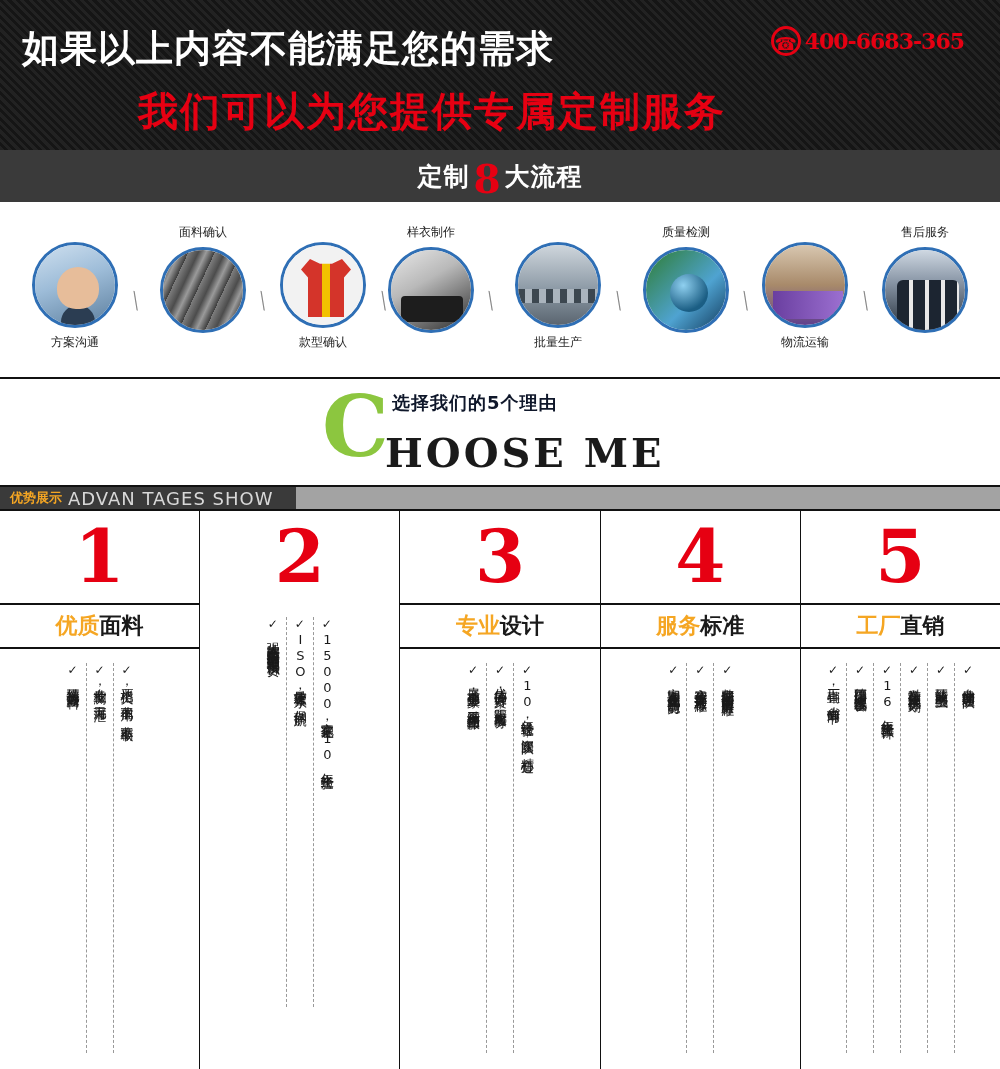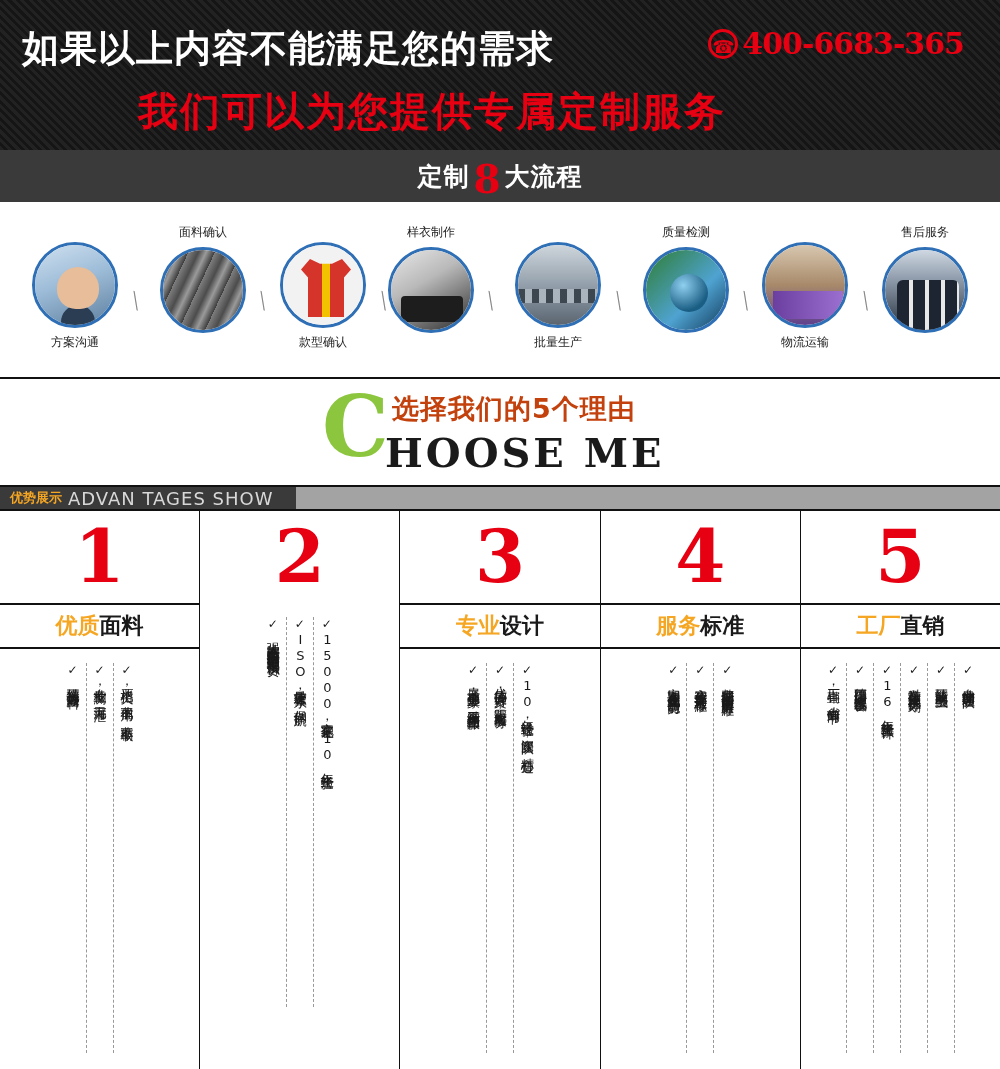--- a/index.html
+++ b/index.html
@@ -55,21 +55,21 @@
     border-radius: 50%;
     border: 3px solid #e60012;
     color: #e60012;
     font-size: 18px;
     line-height: 30px;
     text-align: center;
     margin-right: 4px;
     box-sizing: border-box;
   }
   .banner-phone {
-    font-size: 30px;
+    font-size: 22px;
     font-weight: bold;
     color: #e60012;
     font-family: "DejaVu Serif", serif;
     letter-spacing: -1px;
   }
   .banner-line2 {
     position: absolute;
     left: 138px;
     top: 84px;
     font-size: 40px;
@@ -211,23 +211,23 @@
     font-size: 84px;
     line-height: 84px;
     font-weight: bold;
     color: #8cc63f;
     font-family: "DejaVu Serif", serif;
   }
   .choose-cn {
     position: absolute;
     left: 392px;
     top: 12px;
-    font-size: 27px;
-    font-weight: bold;
-    color: #c2410c;
+    font-size: 18px;
+    font-weight: bold;
+    color: #0f172a;
     letter-spacing: 1px;
     white-space: nowrap;
     font-family: "DejaVu Sans", sans-serif;
   }
   .choose-en {
     position: absolute;
     left: 385px;
     top: 50px;
     font-size: 40px;
     font-weight: bold;

